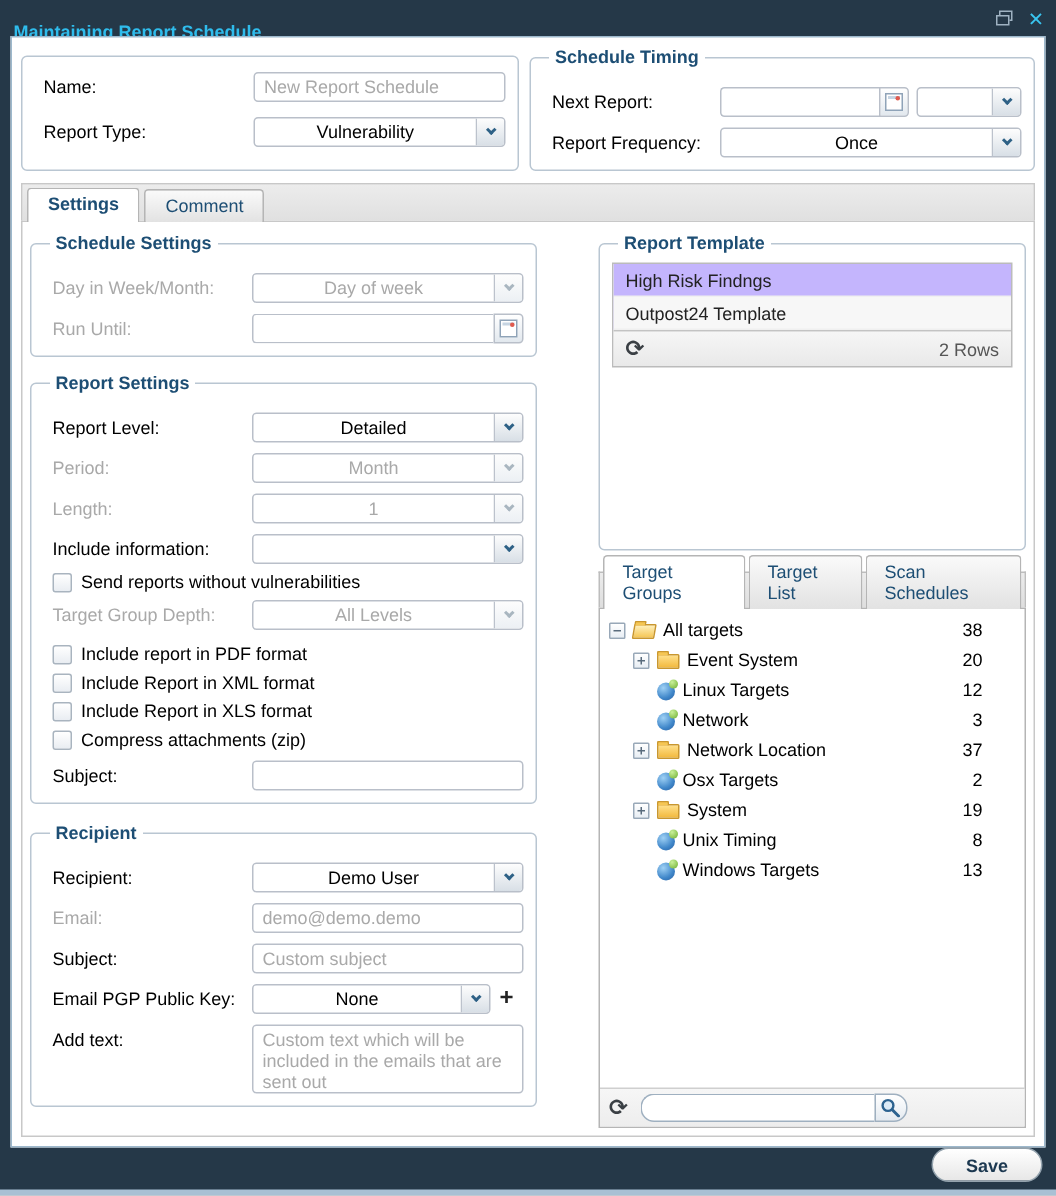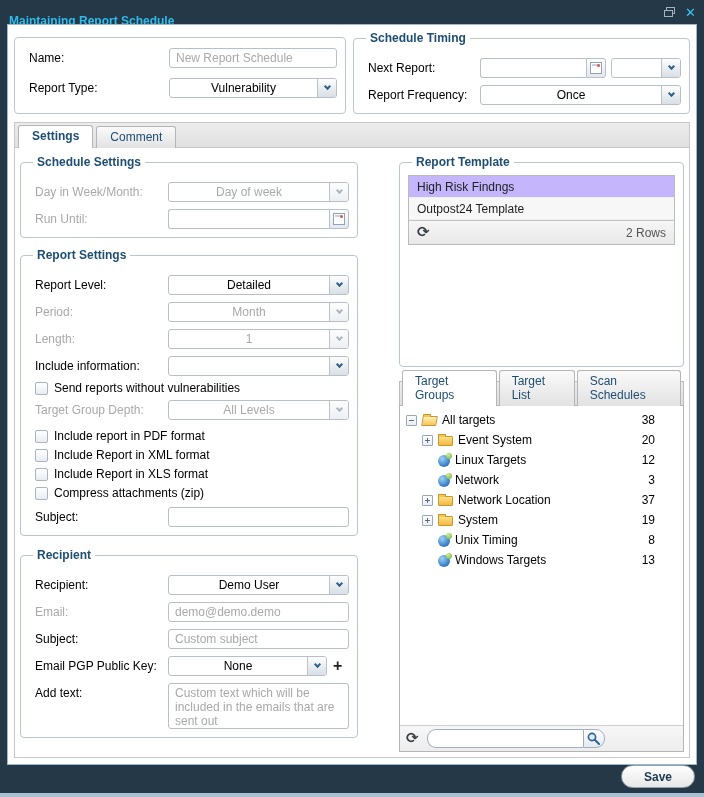--- a/index.html
+++ b/index.html
@@ -453,20 +453,27 @@
               </div>
 
               <div class="tree-row lvl1">
                 <span class="expander plus"></span>
                   <span class="tree-icon-gap"></span>
                 <span class="folder-icon"></span>
                 <span class="tree-label">Network Location</span>
                 <span class="tree-count">37</span>
               </div>
 
+              <div class="tree-row lvl1">
+                <span class="exp-spacer"></span>
+                  <span class="tree-icon-gap"></span>
+                <span class="target-icon"></span>
+                <span class="tree-label">Osx Targets</span>
+                <span class="tree-count">2</span>
+              </div>
 
               <div class="tree-row lvl1">
                 <span class="expander plus"></span>
                   <span class="tree-icon-gap"></span>
                 <span class="folder-icon"></span>
                 <span class="tree-label">System</span>
                 <span class="tree-count">19</span>
               </div>
 
               <div class="tree-row lvl1">

